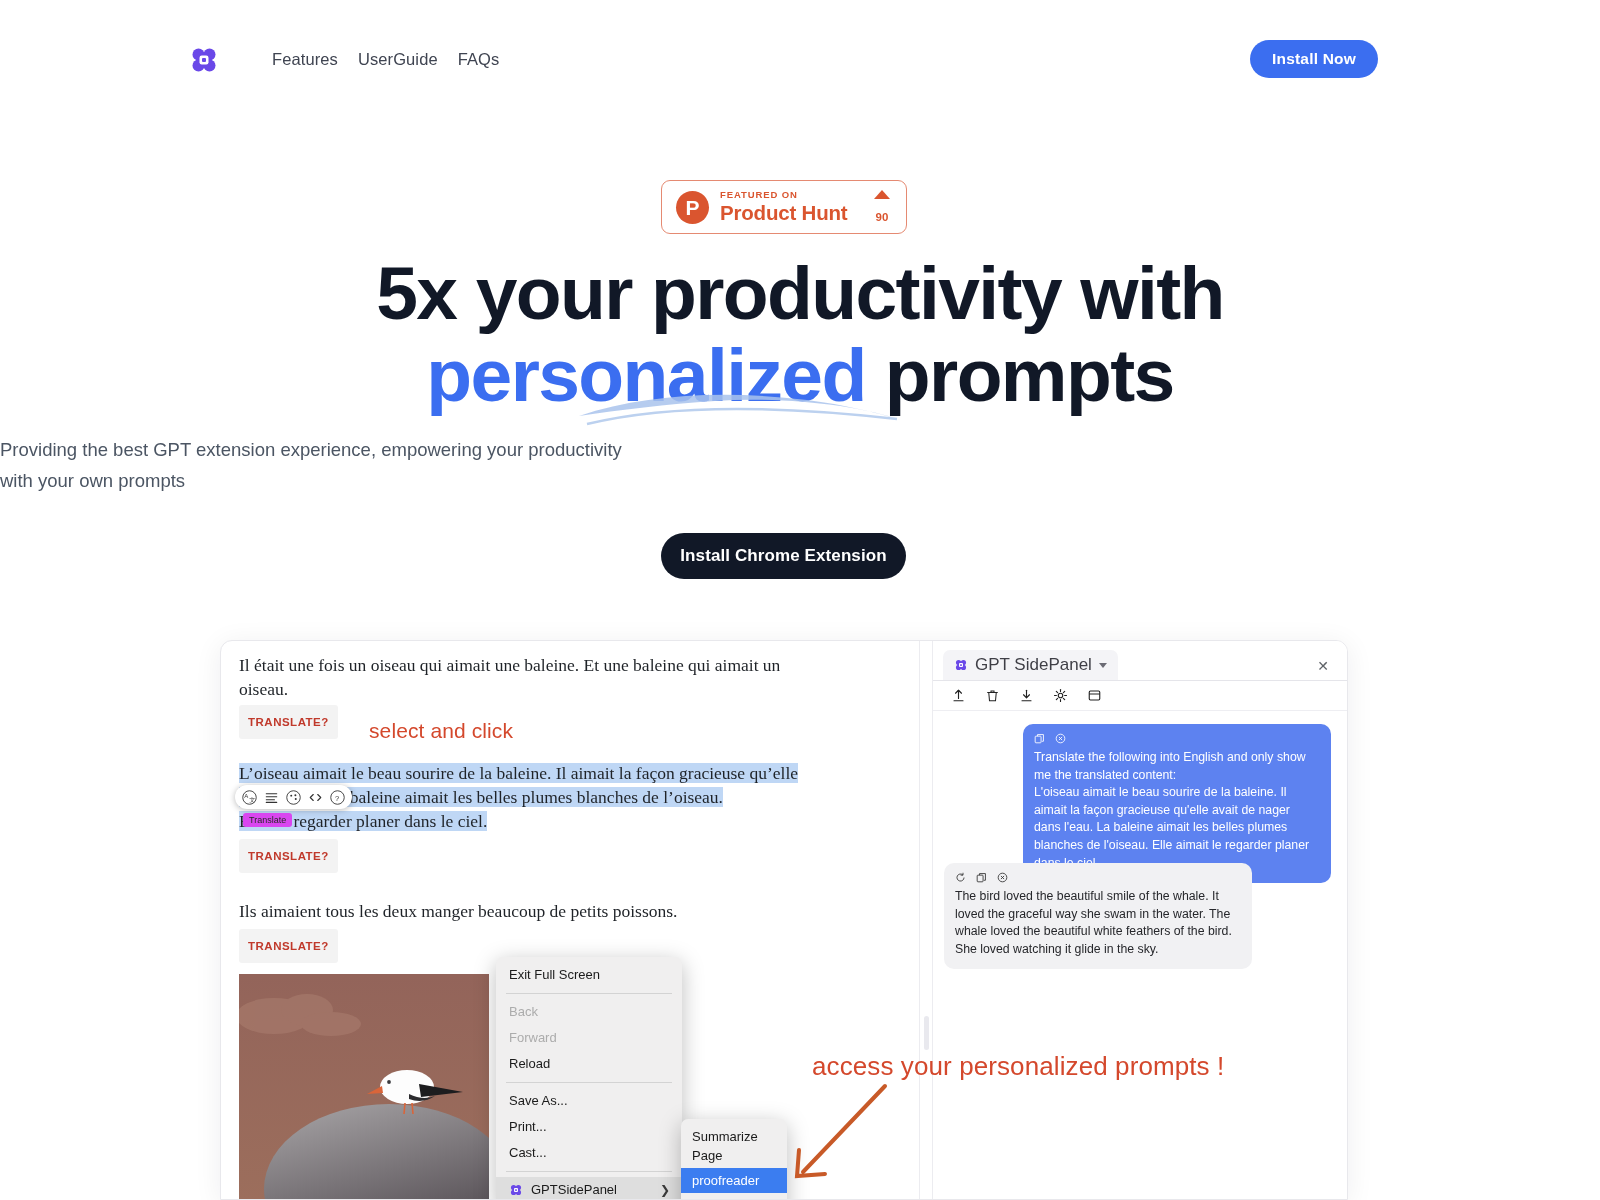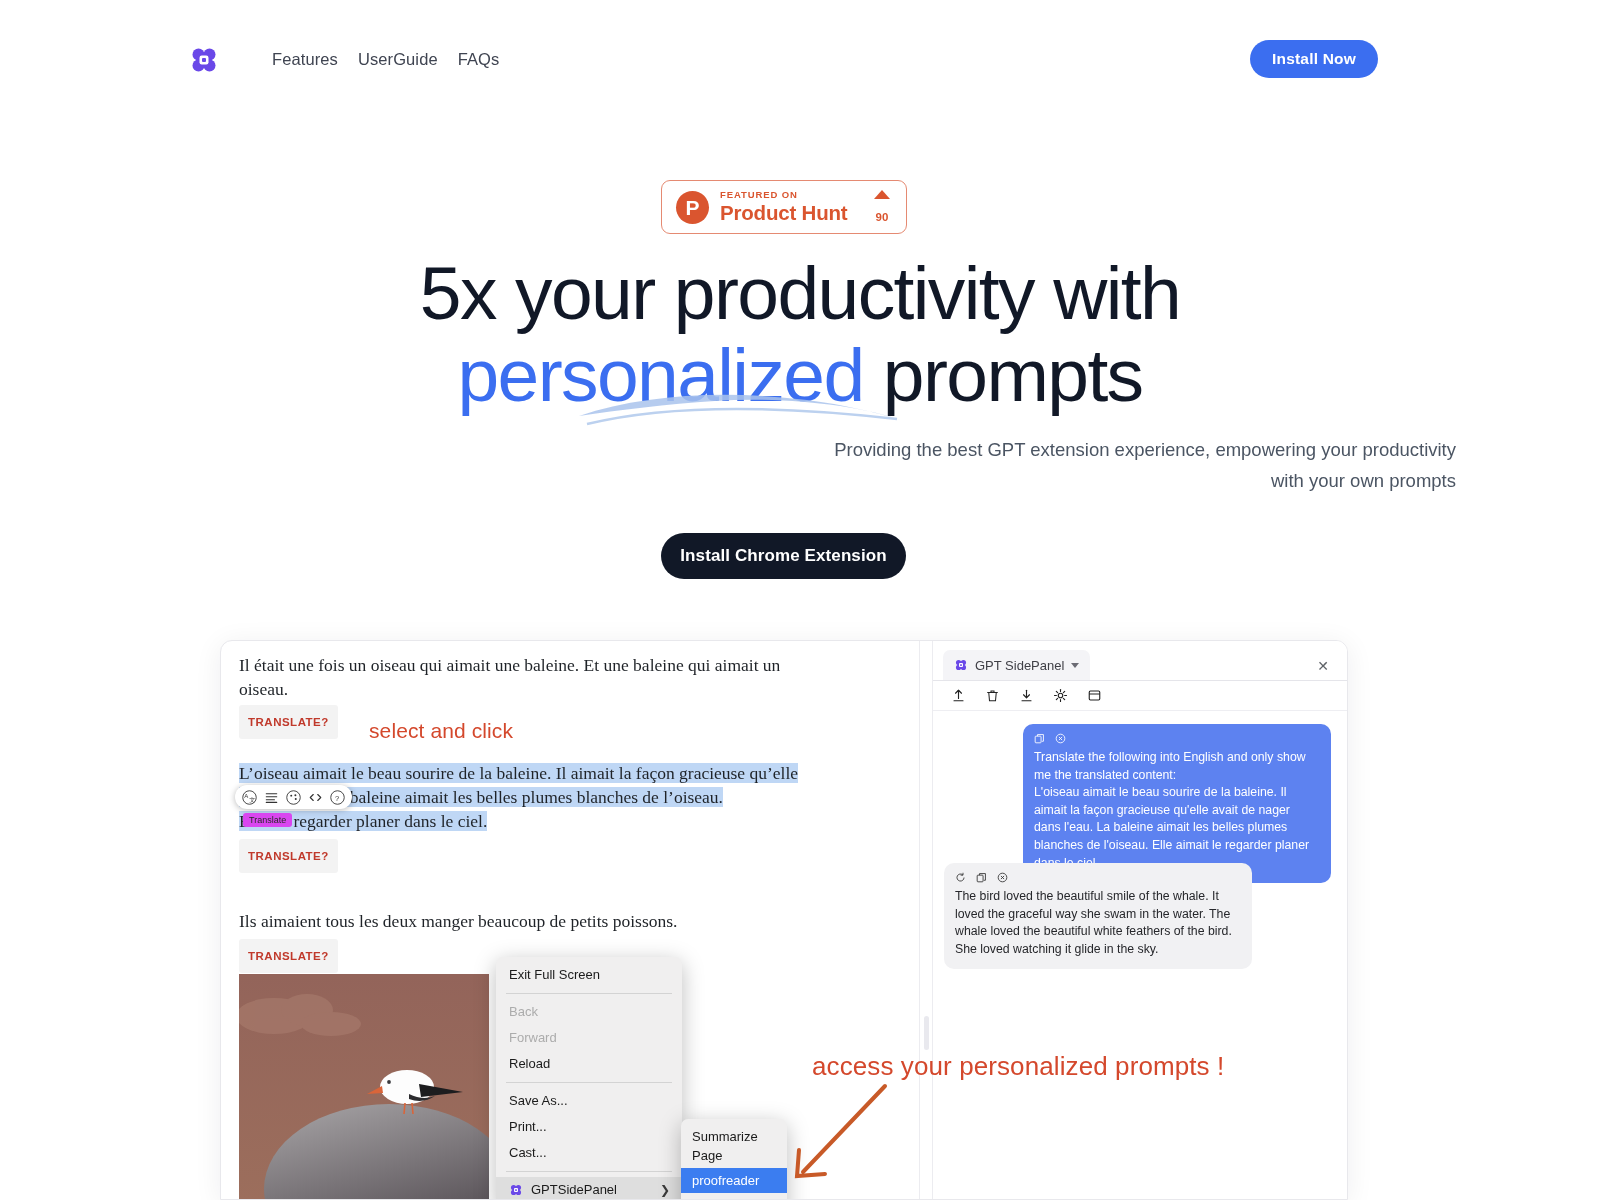--- a/index.html
+++ b/index.html
@@ -58,27 +58,27 @@
     width: 0; height: 0; margin: 0 auto;
     border-left: 8px solid transparent; border-right: 8px solid transparent;
     border-bottom: 9px solid #da552f;
   }
   .ph-count { font-size: 11.5px; font-weight: bold; color: #da552f; line-height: 14px; margin-top: 11px; }
 
   
   .hero-title {
     position: absolute; top: 252px; left: 0; width: 1600px;
     text-align: center; font-size: 75px; line-height: 82px;
-    font-weight: normal; color: #111827; letter-spacing: -1.6px;
+    font-weight: bold; color: #111827; letter-spacing: -1.6px;
   }
   .hl-blue { color: #3b6ef0; position: relative; }
   .swoosh { position: absolute; left: 575px; top: 386px; width: 330px; height: 40px; }
   .hero-sub {
     position: absolute; top: 434px; left: 0; width: 1456px;
-    text-align: right; font-size: 18.5px; line-height: 31px; color: #4b5563;
+    text-align: left; font-size: 18.5px; line-height: 31px; color: #4b5563;
   }
   .cta {
     position: absolute; left: 661px; top: 533px;
     width: 245px; height: 46px; border-radius: 23px;
     background: #111827; color: #fff; border: none;
     font-size: 17px; font-weight: bold; cursor: pointer;
     font-family: "Liberation Sans", sans-serif; letter-spacing: .1px;
   }
 
   
@@ -152,21 +152,21 @@
   .sub-item { padding: 3px 11px; line-height: 19px; cursor: pointer; }
   .sub-item.hl { background: #3b7df0; color: #ffffff; }
 
   
   .sp-tabbar { position: absolute; left: 0; top: 10px; width: 416px; height: 30px; border-bottom: 1px solid #e5e5ea; }
   .sp-tab {
     position: absolute; left: 10px; top: -1px; height: 30px;
     display: flex; align-items: center; gap: 7px; padding: 0 11px;
     background: #f4f4f7; border-radius: 7px 7px 0 0; cursor: pointer;
   }
-  .sp-tab-label { font-size: 13px; color: #3f3f46; }
+  .sp-tab-label { font-size: 17px; color: #3f3f46; }
   .sp-caret { width: 0; height: 0; border-left: 4px solid transparent; border-right: 4px solid transparent; border-top: 5px solid #6b6b74; }
   .sp-close { position: absolute; right: 20px; top: 7px; font-size: 14px; color: #5f6368; cursor: pointer; line-height: 16px; }
 
   .sp-tools {
     position: absolute; left: 0; top: 40px; width: 416px; height: 30px;
     display: flex; align-items: center; gap: 19px; padding-left: 18px;
     border-bottom: 1px solid #eeeef2;
   }
   .sp-ic { width: 15px; height: 15px; cursor: pointer; display: block; }
 
@@ -245,21 +245,21 @@
 
   <div class="demo-left">
     <div class="art">
       <p>Il était une fois un oiseau qui aimait une baleine. Et une baleine qui aimait un oiseau.</p>
       <p><span class="tr-tag">TRANSLATE?</span></p>
       <p style="margin-top:22px">
         <span class="sel">L’oiseau aimait le beau sourire de la baleine. Il aimait la façon gracieuse qu’elle av</span><span class="sel">ans l’eau. La baleine aimait les belles plumes blanches de l’oiseau.</span><br>
         <span class="sel">Elle</span><span class="sel">t le regarder planer dans le ciel.</span>
       </p>
       <p style="margin-top:6px"><span class="tr-tag">TRANSLATE?</span></p>
-      <p style="margin-top:36px">Ils aimaient tous les deux manger beaucoup de petits poissons.</p>
+      <p style="margin-top:26px">Ils aimaient tous les deux manger beaucoup de petits poissons.</p>
       <p style="margin-top:6px"><span class="tr-tag">TRANSLATE?</span></p>
     </div>
 
     <div class="annot annot-left">select and click</div>
 
     <div class="float-bar">
       <svg class="fb-ic" viewBox="0 0 20 20">
         <circle cx="10" cy="10" r="9" fill="none" stroke="#333" stroke-width="1.2"></circle>
         <text x="3" y="10" font-size="8" fill="#333" font-family="Liberation Sans, sans-serif">A</text>
         <text x="9.5" y="16" font-size="8" fill="#333" font-family="Liberation Sans, sans-serif">文</text>

